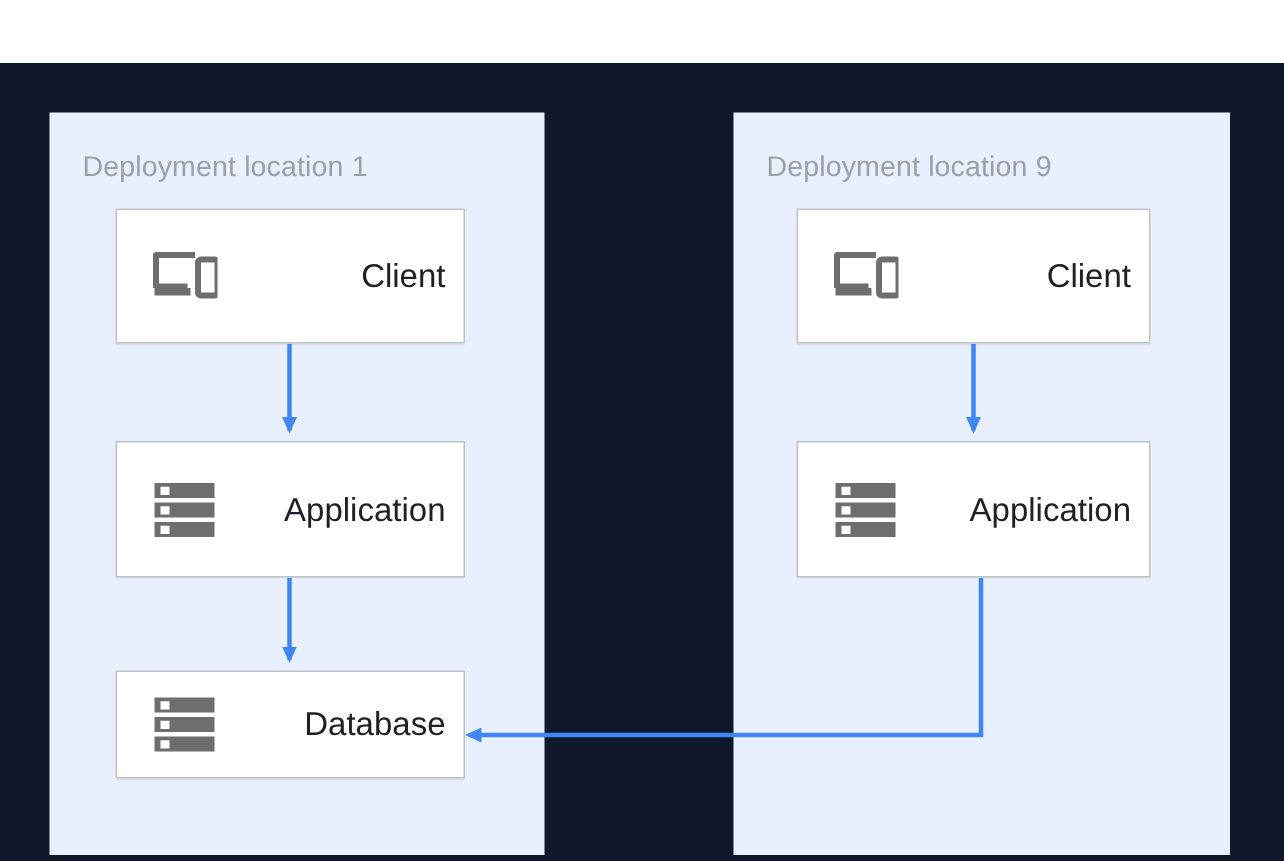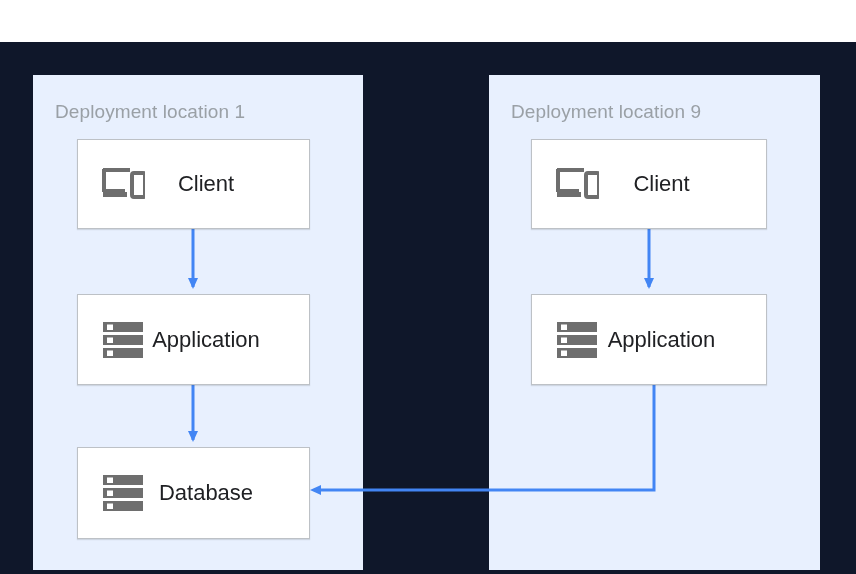--- a/index.html
+++ b/index.html
@@ -46,22 +46,22 @@
     height: 46px;
     display: flex;
     align-items: center;
     justify-content: center;
   }
   .node-label {
     flex: 1 1 auto;
     color: #202124;
     font-size: 22px;
     font-family: "Liberation Sans", sans-serif;
-    text-align: center;
-    padding-right: 43px;
+    text-align: right;
+    padding-right: 12px;
     white-space: nowrap;
   }
   .edge-layer {
     position: absolute;
     left: 0;
     top: 0;
     width: 856px;
     height: 574px;
     pointer-events: none;
   }
@@ -113,21 +113,21 @@
         <rect x="5" y="3.5" width="6" height="5.5" fill="#ffffff"></rect>
         <rect x="1" y="14" width="40" height="10" fill="#6e6e6e"></rect>
         <rect x="5" y="16.5" width="6" height="5.5" fill="#ffffff"></rect>
         <rect x="1" y="27" width="40" height="10" fill="#6e6e6e"></rect>
         <rect x="5" y="29.5" width="6" height="5.5" fill="#ffffff"></rect>
       </svg>
     </span>
     <span class="node-label">Application</span>
   </div>
 
-  <div class="node" id="node-2" style="left: 77px; top: 405px; width: 233px; height: 92px; border-color: rgb(189, 193, 198); background: rgb(255, 255, 255);">
+  <div class="node" id="node-2" style="left: 77px; top: 405px; width: 233px; height: 72px; border-color: rgb(189, 193, 198); background: rgb(255, 255, 255);">
     <span class="node-icon">
       <svg width="42" height="38" viewBox="0 0 42 38">
         <rect x="1" y="1" width="40" height="10" fill="#6e6e6e"></rect>
         <rect x="5" y="3.5" width="6" height="5.5" fill="#ffffff"></rect>
         <rect x="1" y="14" width="40" height="10" fill="#6e6e6e"></rect>
         <rect x="5" y="16.5" width="6" height="5.5" fill="#ffffff"></rect>
         <rect x="1" y="27" width="40" height="10" fill="#6e6e6e"></rect>
         <rect x="5" y="29.5" width="6" height="5.5" fill="#ffffff"></rect>
       </svg>
     </span>

